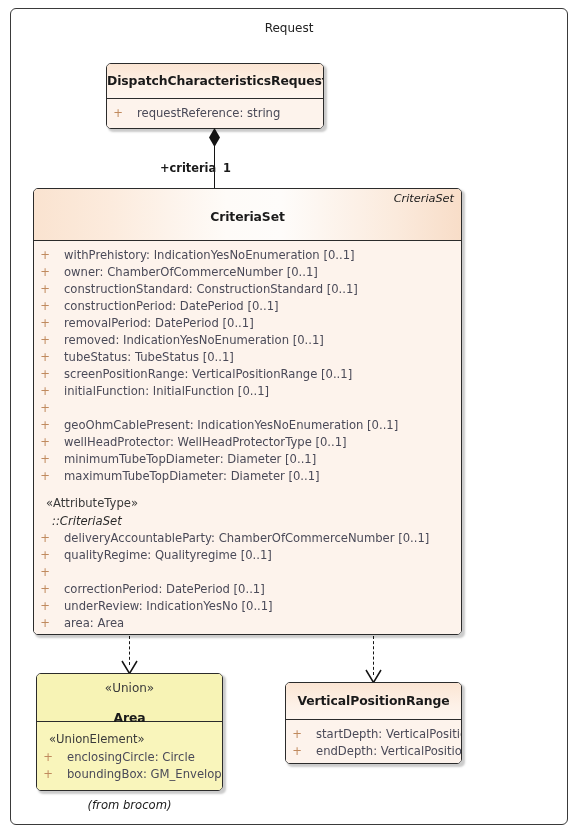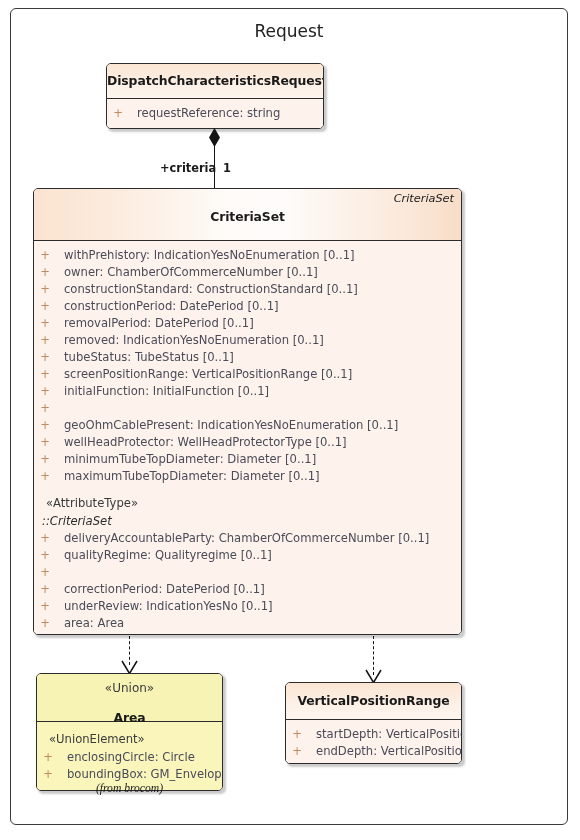--- a/index.html
+++ b/index.html
@@ -26,21 +26,21 @@
     border-radius: 6px;
     box-sizing: border-box;
     background: #ffffff;
   }
   #frame-title {
     position: absolute;
     left: 0;
     top: 12px;
     width: 100%;
     text-align: center;
-    font-size: 17px;
+    font-size: 12px;
     color: #222222;
   }
 
   
   .uml-class {
     position: absolute;
     box-sizing: border-box;
     border: 1.2px solid #2b2b2b;
     border-radius: 5px;
     box-shadow: 2.5px 2.5px 2px rgba(140,140,140,0.45);
@@ -221,21 +221,21 @@
         <div class="attr"><span class="vis">+</span><span class="sig">screenPositionRange: VerticalPositionRange [0..1]</span></div>
         <div class="attr"><span class="vis">+</span><span class="sig">initialFunction: InitialFunction [0..1]</span></div>
         <div class="attr"><span class="vis">+</span></div>
         <div class="attr"><span class="vis">+</span><span class="sig">geoOhmCablePresent: IndicationYesNoEnumeration [0..1]</span></div>
         <div class="attr"><span class="vis">+</span><span class="sig">wellHeadProtector: WellHeadProtectorType [0..1]</span></div>
         <div class="attr"><span class="vis">+</span><span class="sig">minimumTubeTopDiameter: Diameter [0..1]</span></div>
         <div class="attr"><span class="vis">+</span><span class="sig">maximumTubeTopDiameter: Diameter [0..1]</span></div>
       </div>
 
     <div class="compartment-stereo" style="margin-top:9px;">«AttributeType»</div>
-    <div class="compartment-scope" style="margin-left:6px;">::CriteriaSet</div>
+    <div class="compartment-scope" style="margin-left:16px;">::CriteriaSet</div>
     <div id="criteriaset-inherited-attrs">
         <div class="attr"><span class="vis">+</span><span class="sig">deliveryAccountableParty: ChamberOfCommerceNumber [0..1]</span></div>
         <div class="attr"><span class="vis">+</span><span class="sig">qualityRegime: Qualityregime [0..1]</span></div>
         <div class="attr"><span class="vis">+</span></div>
         <div class="attr"><span class="vis">+</span><span class="sig">correctionPeriod: DatePeriod [0..1]</span></div>
         <div class="attr"><span class="vis">+</span><span class="sig">underReview: IndicationYesNo [0..1]</span></div>
         <div class="attr"><span class="vis">+</span><span class="sig">area: Area</span></div>
       </div>
   </div>
 </div>
@@ -256,21 +256,21 @@
     <div class="cls-name" style="margin-top:15px;">Area</div>
   </div>
   <div class="uml-body" style="height:69px; padding-top:8px;">
     <div class="compartment-stereo" style="padding-left:12px;">«UnionElement»</div>
     <div id="area-attrs">
         <div class="attr"><span class="vis">+</span><span class="sig">enclosingCircle: Circle</span></div>
         <div class="attr"><span class="vis">+</span><span class="sig">boundingBox: GM_Envelope</span></div>
       </div>
   </div>
 </div>
-<div class="from-note" style="left:36px; top:782px; width:187px;font-family:Liberation Serif, serif;">(from brocom)</div>
+<div class="from-note" style="left:36px; top:798px; width:187px;">(from brocom)</div>
 
 <div class="uml-class peach plain-header" id="cls-vpr" style="left:285px; top:682px; width:177px; height:82px;">
   <div class="uml-header" style="height:37px; padding-top:10px;">
     <div class="cls-name">VerticalPositionRange</div>
   </div>
   <div class="uml-body" style="height:45px; padding-top:6px;">
     <div id="vpr-attrs">
         <div class="attr"><span class="vis">+</span><span class="sig">startDepth: VerticalPosition</span></div>
         <div class="attr"><span class="vis">+</span><span class="sig">endDepth: VerticalPosition</span></div>
       </div>

